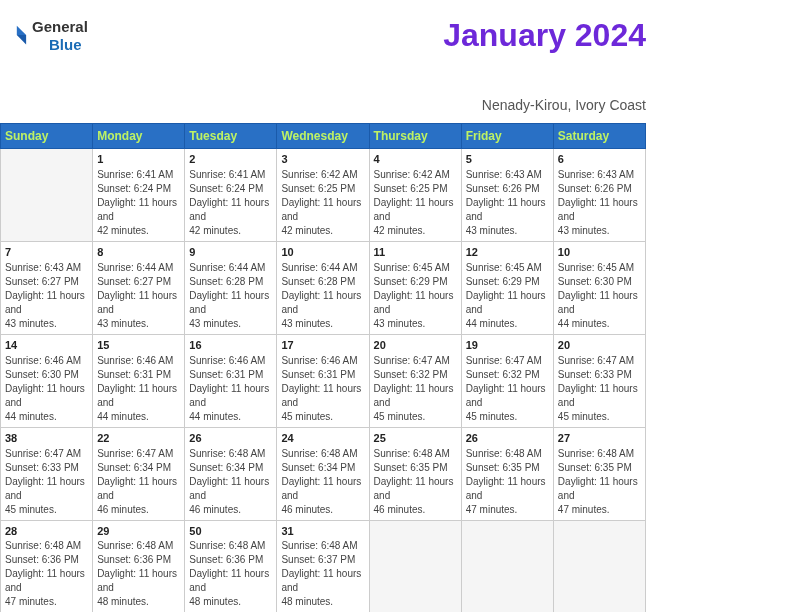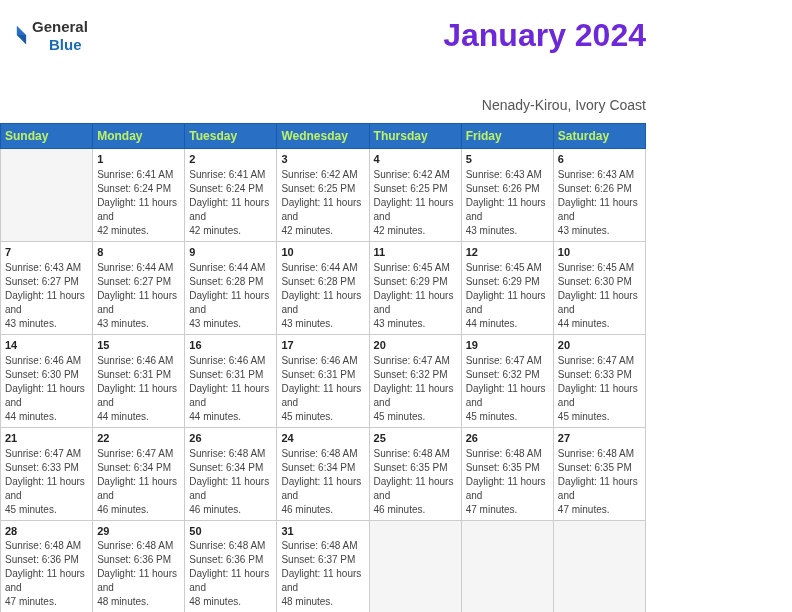--- a/index.html
+++ b/index.html
@@ -216,21 +216,21 @@
             <span class="day-num">19</span>
             <div class="day-info">Sunrise: 6:47 AM<br>Sunset: 6:32 PM<br>Daylight: 11 hours and<br> 45 minutes.</div>
           </td>
           <td>
             <span class="day-num">20</span>
             <div class="day-info">Sunrise: 6:47 AM<br>Sunset: 6:33 PM<br>Daylight: 11 hours and<br> 45 minutes.</div>
           </td>
         </tr>
         <tr class="week-row">
           <td>
-            <span class="day-num">21</span>
+            <span class="day-num">38</span>
             <div class="day-info">Sunrise: 6:47 AM<br>Sunset: 6:33 PM<br>Daylight: 11 hours and<br> 45 minutes.</div>
           </td>
           <td>
             <span class="day-num">22</span>
             <div class="day-info">Sunrise: 6:47 AM<br>Sunset: 6:34 PM<br>Daylight: 11 hours and<br> 46 minutes.</div>
           </td>
           <td>
             <span class="day-num">26</span>
             <div class="day-info">Sunrise: 6:48 AM<br>Sunset: 6:34 PM<br>Daylight: 11 hours and<br> 46 minutes.</div>
           </td>

